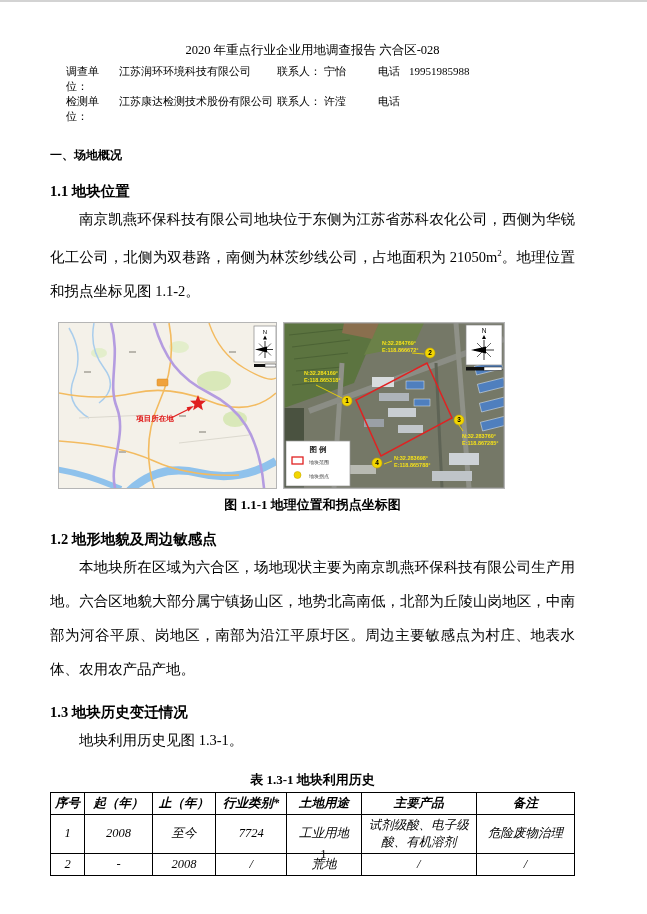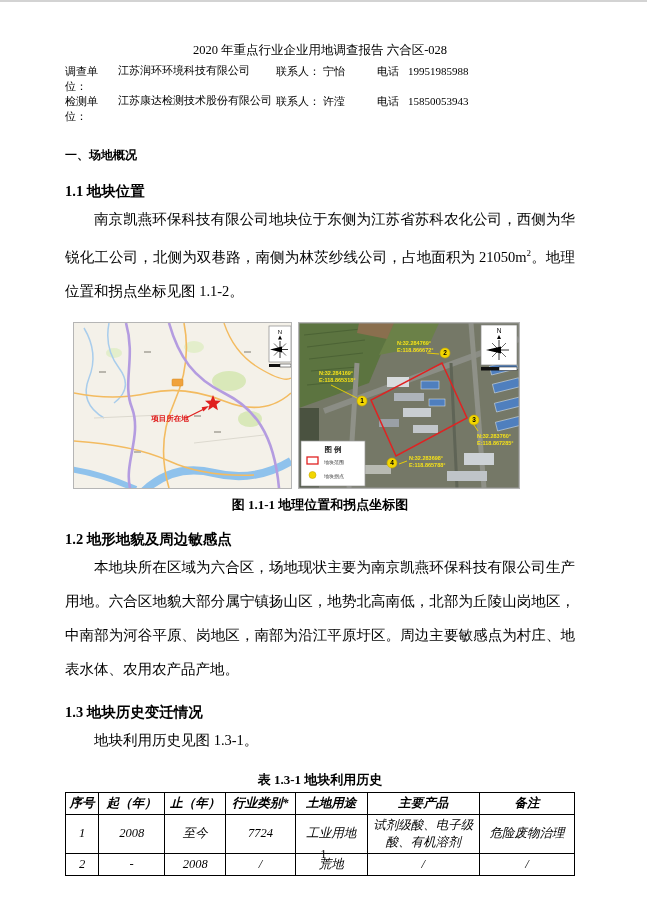--- a/index.html
+++ b/index.html
@@ -6,32 +6,32 @@
   html,body { margin:0; padding:0; background:#ffffff; }
   .page {
     position: relative;
     width: 647px; height: 914px;
     background:#ffffff;
     border-top: 2px solid #d3d3d3;
     font-family: "Liberation Serif", serif;
     color:#000;
     overflow: hidden;
   }
-  .content { padding: 0 72px 0 65px; }
+  .content { padding: 0 72px 0 50px; }
 
   .doc-title {
     margin-top: 41px;
     text-align: center;
     font-size: 12.5px;
     line-height: 15px;
   }
   .header-info { margin-top: 6px; font-size: 11px; }
   .info-row { display: flex; line-height: 15px; }
-  .info-label   { width: 53px; }
-  .info-org     { width: 158px; font-family: Liberation Mono, monospace; }
+  .info-label   { width: 53px; margin-left: 16px; }
+  .info-org     { width: 158px; }
   .info-contact-label { width: 47px; }
   .info-contact { width: 54px; }
   .info-phone-label { width: 31px; }
   .info-phone { flex: 1; }
 
   .h1 { font-size: 12px; font-weight: bold; margin-top: 21px; line-height: 20px; }
   .h2 { font-size: 14.5px; font-weight: bold; margin-top: 17px; line-height: 18px; }
   .para {
     font-size: 14.5px;
     line-height: 34px;
@@ -91,21 +91,20 @@
         <span class="info-contact">宁怡</span>
         <span class="info-phone-label">电话</span>
         <span class="info-phone">19951985988</span>
       </div>
       <div class="info-row">
         <span class="info-label">检测单位：</span>
         <span class="info-org">江苏康达检测技术股份有限公司</span>
         <span class="info-contact-label">联系人：</span>
         <span class="info-contact">许滢</span>
         <span class="info-phone-label">电话</span>
-        <span class="info-phone">15850053943</span>
       </div>
     </div>
 
     <div class="h1">一、场地概况</div>
     <div class="h2">1.1 地块位置</div>
 
     <p class="para"><span>南京凯燕环保科技有限公司地块位于东侧为江苏省苏科农化公司，西侧为华锐化工公司，北侧为双巷路，南侧为林茨纱线公司，占地面积为 21050m</span><sup>2</sup><span>。地理位置和拐点坐标见图 1.1-2。</span></p>
 
     <div class="figure-row">
 

